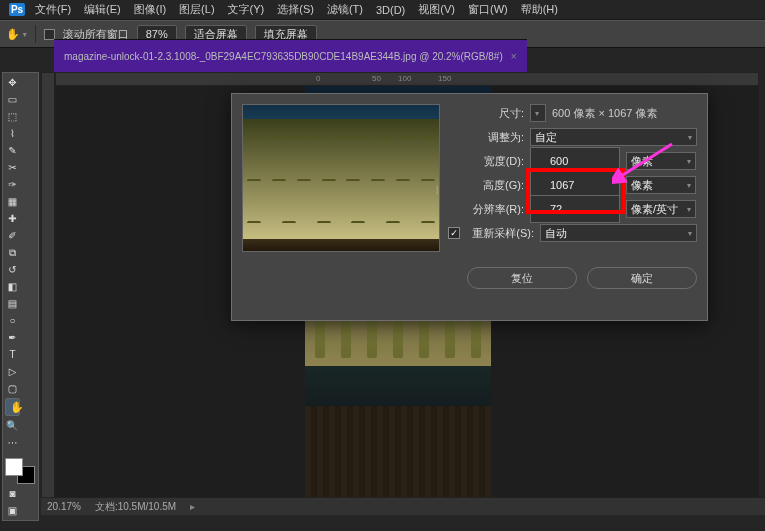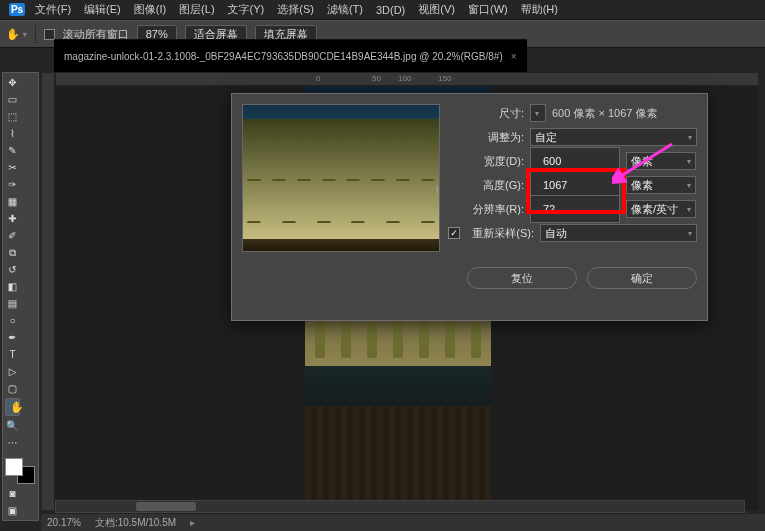--- a/index.html
+++ b/index.html
@@ -8,21 +8,21 @@
 .menubar{height:20px;background:#252525;display:flex;align-items:center;padding:0 6px;gap:1px;border-bottom:1px solid #181818}
 .menubar .logo{width:22px;height:16px;color:#fff;display:flex;align-items:center;justify-content:center}
 .menubar .logo span{font-size:10px;font-weight:bold;background:#1e7ed6;color:#fff;padding:1px 2px;border-radius:2px}
 
 .optbar{height:28px;background:#424242;border-top:1px solid #555;border-bottom:1px solid #131313;display:flex;align-items:center;padding:0 6px;gap:8px}
 .optbar .hand{display:flex;align-items:center;color:#eee;gap:3px}
 .optbar .chk{width:11px;height:11px;border:1px solid #888;background:#2b2b2b}
 .optbar .btn{height:18px;padding:0 8px;background:#2b2b2b;border:1px solid #5d5d5d;border-radius:2px;display:flex;align-items:center;color:#ddd}
 
 .tabs{height:24px;background:#252525;display:flex;align-items:flex-end;padding-left:54px}
-.tab{height:28px;padding:16px 10px;background:#000000;color:#bbb;display:flex;align-items:center;font-size:10px;border-top:1px solid #111}
+.tab{height:28px;padding:16px 10px;background:#4c1d95;color:#bbb;display:flex;align-items:center;font-size:10px;border-top:1px solid #111}
 .tab .x{margin-left:8px;color:#888}
 
 .rulerH{position:absolute;left:55px;top:72px;right:6px;height:14px;background:#383838;border:1px solid #222;font-size:8px;color:#888}
 .rulerH span{position:absolute;top:1px}
 .rulerV{position:absolute;left:41px;top:72px;width:14px;bottom:20px;background:#383838;border:1px solid #222}
 
 .tools{position:absolute;left:2px;top:72px;width:37px;background:#424242;border:1px solid #5b5b5b;padding:2px;display:flex;flex-wrap:wrap;gap:2px}
 .tool{width:15px;height:15px;display:flex;align-items:center;justify-content:center;color:#ddd;font-size:10px;border-radius:2px}
 .tool.sel{background:#4a5d6e}
 .swatch{width:30px;height:26px;position:relative;margin-top:6px}
@@ -35,21 +35,21 @@
 .img .bld{height:220px;background:linear-gradient(#262b14,#8f8450)}
 .img .bld .cols{display:flex;height:100%;justify-content:space-around;align-items:stretch;padding:8px 2px}
 .img .bld .col{width:10px;background:linear-gradient(#9ea150,#6a6a30);border-radius:2px}
 .img .bld .arch{position:absolute;top:78px;left:10px;right:10px;height:40px;display:flex;justify-content:space-around}
 .img .bld .a{width:22px;height:36px;border-top-left-radius:11px;border-top-right-radius:11px;background:radial-gradient(circle at 50% 60%,#ffe9a8 10%,#3a361b 70%)}
 .img .refl{position:absolute;top:280px;left:0;right:0;height:60px;background:linear-gradient(#273425,#15150e);opacity:.5}
 .img .road{position:absolute;top:320px;left:0;right:0;bottom:0;background:
   repeating-linear-gradient(90deg,#2a2218 0 6px,#241c11 6px 12px),
   linear-gradient(#352817,#0b0b0b)}
 
-.status{position:absolute;left:41px;right:0;bottom:0;height:18px;background:#323232;border-top:1px solid #222;display:flex;align-items:center;padding:0 6px;font-size:10px;color:#aaa;gap:14px}
+.status{position:absolute;left:41px;right:0;bottom:16px;height:18px;background:#323232;border-top:1px solid #222;display:flex;align-items:center;padding:0 6px;font-size:10px;color:#aaa;gap:14px}
 .status .arrow{color:#888}
 
 .hscroll{position:absolute;left:55px;right:20px;bottom:18px;height:13px;background:#323232;border:1px solid #444}
 .hscroll .thumb{position:absolute;left:80px;width:60px;top:1px;bottom:1px;background:#565656;border-radius:2px}
 
 .dialog{position:absolute;left:231px;top:93px;width:477px;height:228px;background:#454545;border:1px solid #6f6f6f;box-shadow:0 4px 18px rgba(0,0,0,.6)}
 .dlg-title{height:22px;background:linear-gradient(#3e3e3e,#2d2d2d);display:flex;align-items:center;padding:0 8px;color:#ddd;font-size:11px;position:relative}
 .dlg-title .close{position:absolute;right:4px;top:2px;width:36px;height:16px;background:linear-gradient(#d34a3a,#a82818);border-radius:2px;color:#fff;display:flex;align-items:center;justify-content:center;font-size:10px}
 .dlg-body{display:flex;padding:10px;height:168px;gap:8px}
 .preview{width:198px;height:148px;border:1px solid #666;overflow:hidden;position:relative;background:#0d1a28}
@@ -60,21 +60,21 @@
 .preview .bld .row.r2{top:44px;height:34px}
 .preview .bld .row.r3{top:90px;height:26px}
 .preview .bld .win{width:14px;background:linear-gradient(#a0a86a,#5d5f2e);border:1px solid #52521f}
 .preview .bld .r2 .win{border-top-left-radius:7px;border-top-right-radius:7px;background:radial-gradient(circle at 50% 70%,#ffe9a8 15%,#3a361b 80%)}
 .preview .bld .r3 .win{border-top-left-radius:7px;border-top-right-radius:7px;background:linear-gradient(#6b6a34,#2b2a12)}
 .preview .gnd{height:14px;background:linear-gradient(#3a2f19,#1e1407)}
 .fields{flex:1;display:flex;flex-direction:column;gap:6px;position:relative}
 .row{display:flex;align-items:center;gap:6px;height:18px}
 .row .lbl{width:76px;text-align:right;color:#ddd}
 .row .lbl2{width:68px;text-align:right;color:#ddd}
-.inp{height:28px;background:#303030;border:1px solid #666;color:#eee;padding:0 12px;font-size:11px}
+.inp{height:28px;background:#303030;border:1px solid #666;color:#eee;padding:0 19px;font-size:11px}
 .inp.med{width:90px}
 .sel{height:18px;background:#303030;border:1px solid #666;color:#eee;padding:0 4px;font-size:11px;display:flex;align-items:center;justify-content:space-between}
 .sel .car{color:#888;font-size:8px}
 .redbox{position:absolute;border:4px solid #ff0000;pointer-events:none}
 .arrow-magenta{position:absolute;pointer-events:none}
 .link-ico{position:absolute;left:-18px;top:68px;width:14px;height:36px;display:flex;align-items:center;justify-content:center;color:#aaa}
 .gear{color:#ccc;font-size:13px}
 .dlg-foot{height:32px;display:flex;justify-content:flex-end;align-items:center;gap:10px;padding:0 10px}
 .pbtn{width:110px;height:22px;border:1px solid #6d6d6d;border-radius:12px;background:#454545;color:#ddd;display:flex;align-items:center;justify-content:center}
 .chk2{width:12px;height:12px;border:1px solid #888;background:#2b2b2b;display:inline-flex;align-items:center;justify-content:center;color:#fff;font-size:9px}

